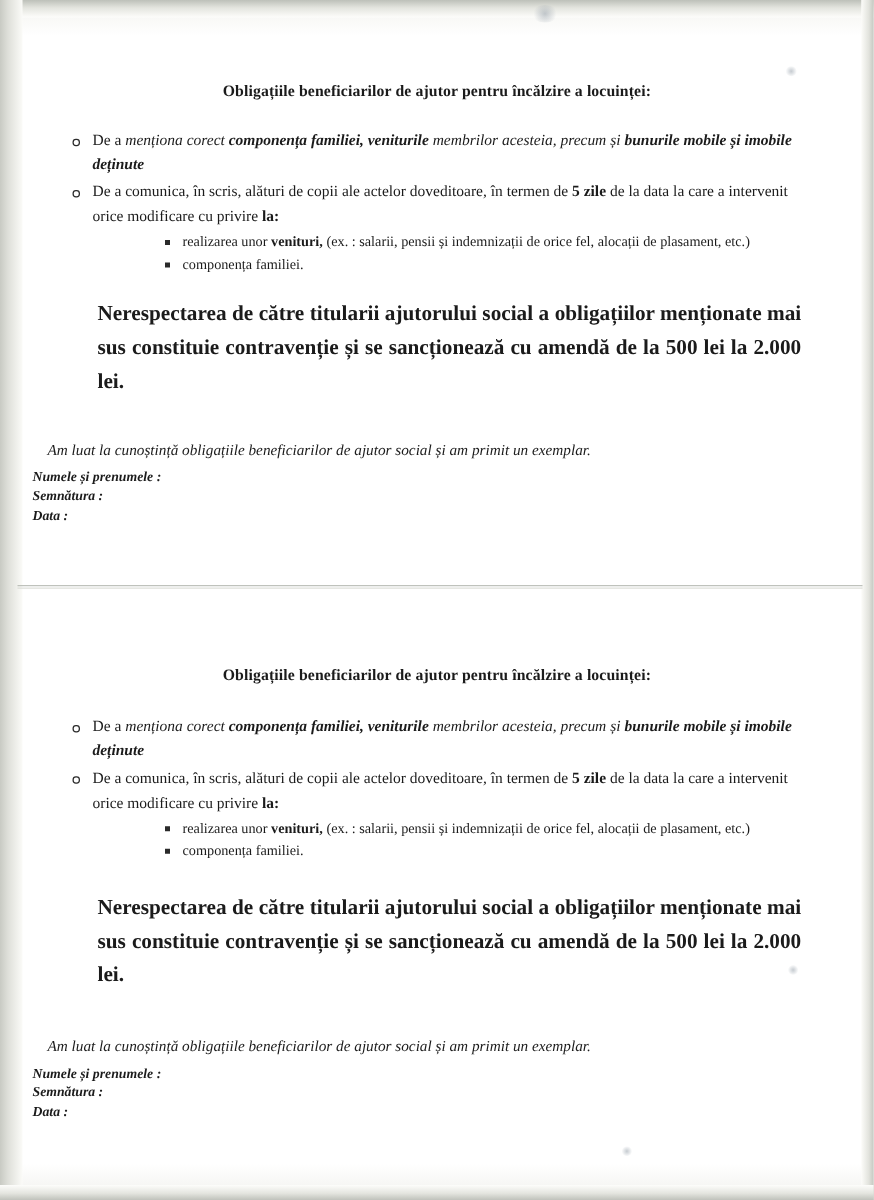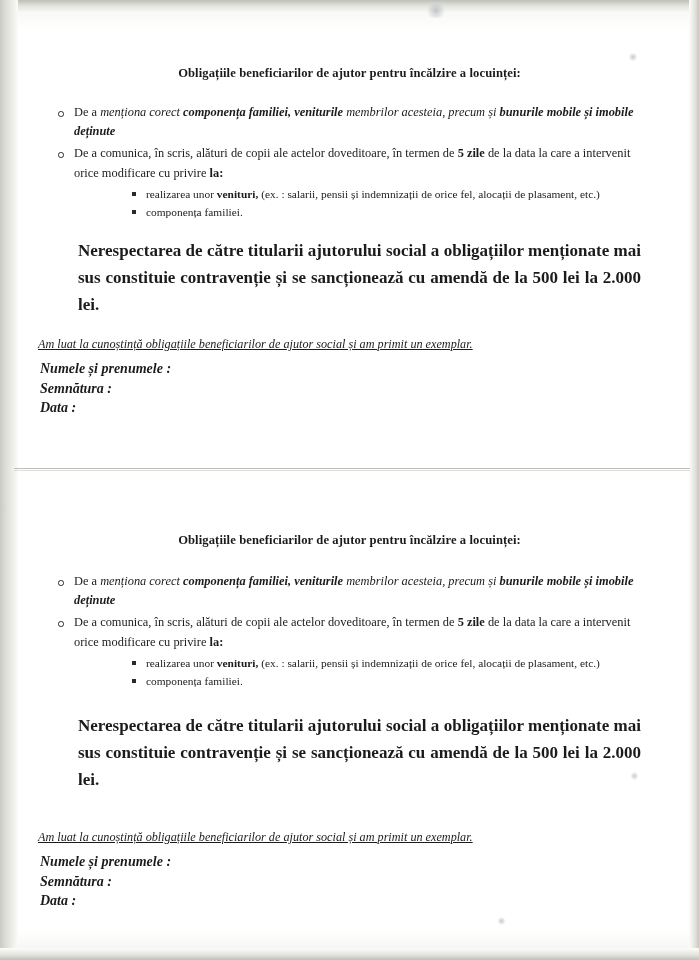--- a/index.html
+++ b/index.html
@@ -134,30 +134,29 @@
   .para-strong {
     margin: 16px 58px 0 78px;
     font-size: 17px;
     font-weight: bold;
     line-height: 1.6;
     text-align: justify;
   }
   .doc.bottom .para-strong { margin-top: 22px; }
 
   .ack {
-    margin: 18px 0 0 38px;
+    margin: 34px 0 0 38px;
     font-size: 12.2px;
     font-style: italic;
     line-height: 1.15;
-    text-decoration: underline;
   }
   .doc.bottom .ack { margin-top: 36px; }
   .sig-line {
-    margin-left: 40px;
-    font-size: 14px;
+    margin-left: 26px;
+    font-size: 11px;
     font-style: italic;
     font-weight: bold;
     line-height: 1.42;
   }
   .sig-line.first { margin-top: 8px; }
 </style>
 </head>
 <body>
 
 <div class="page">

